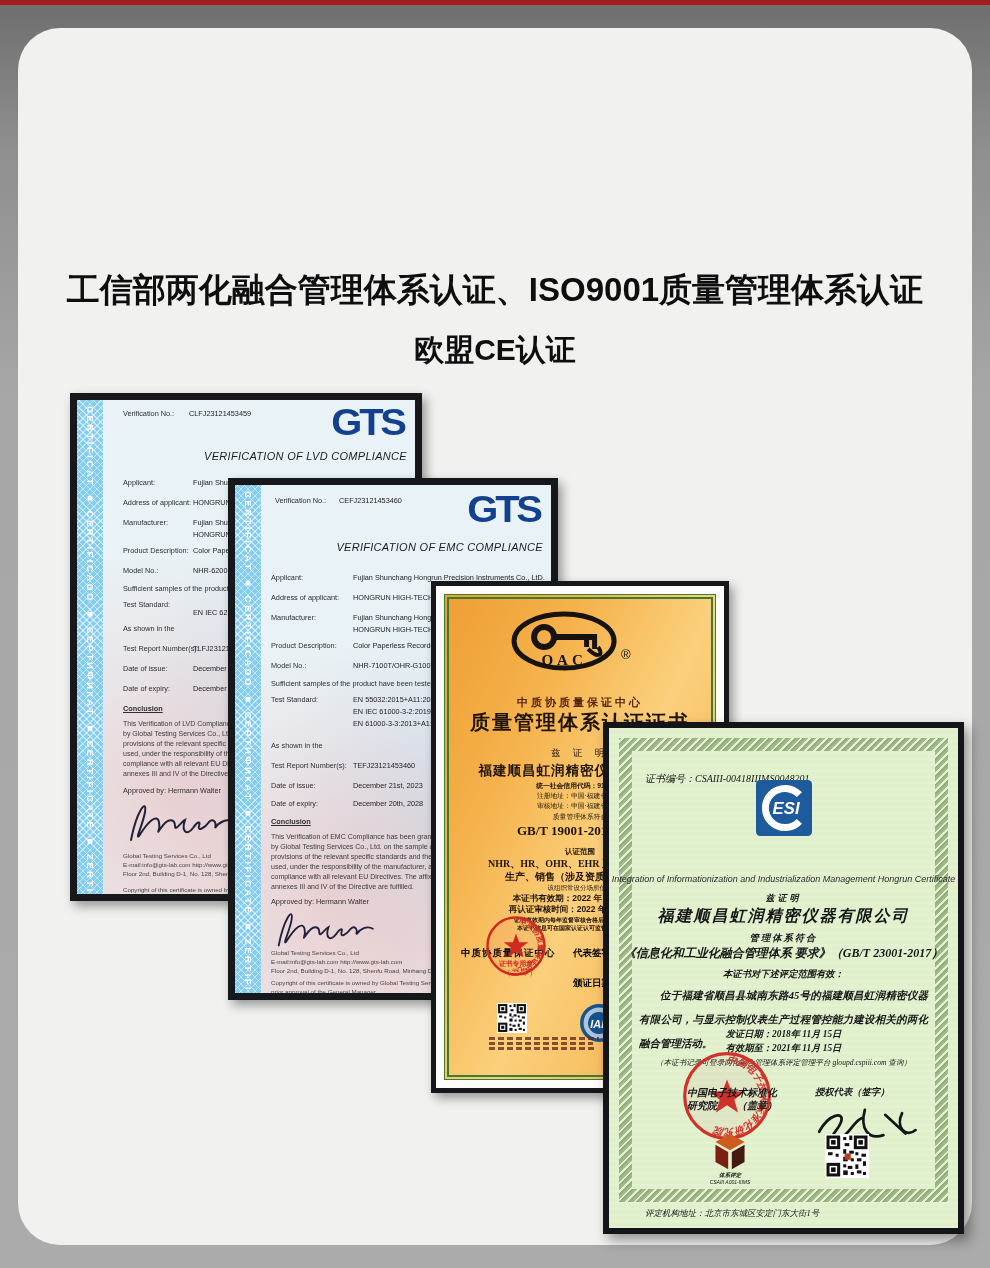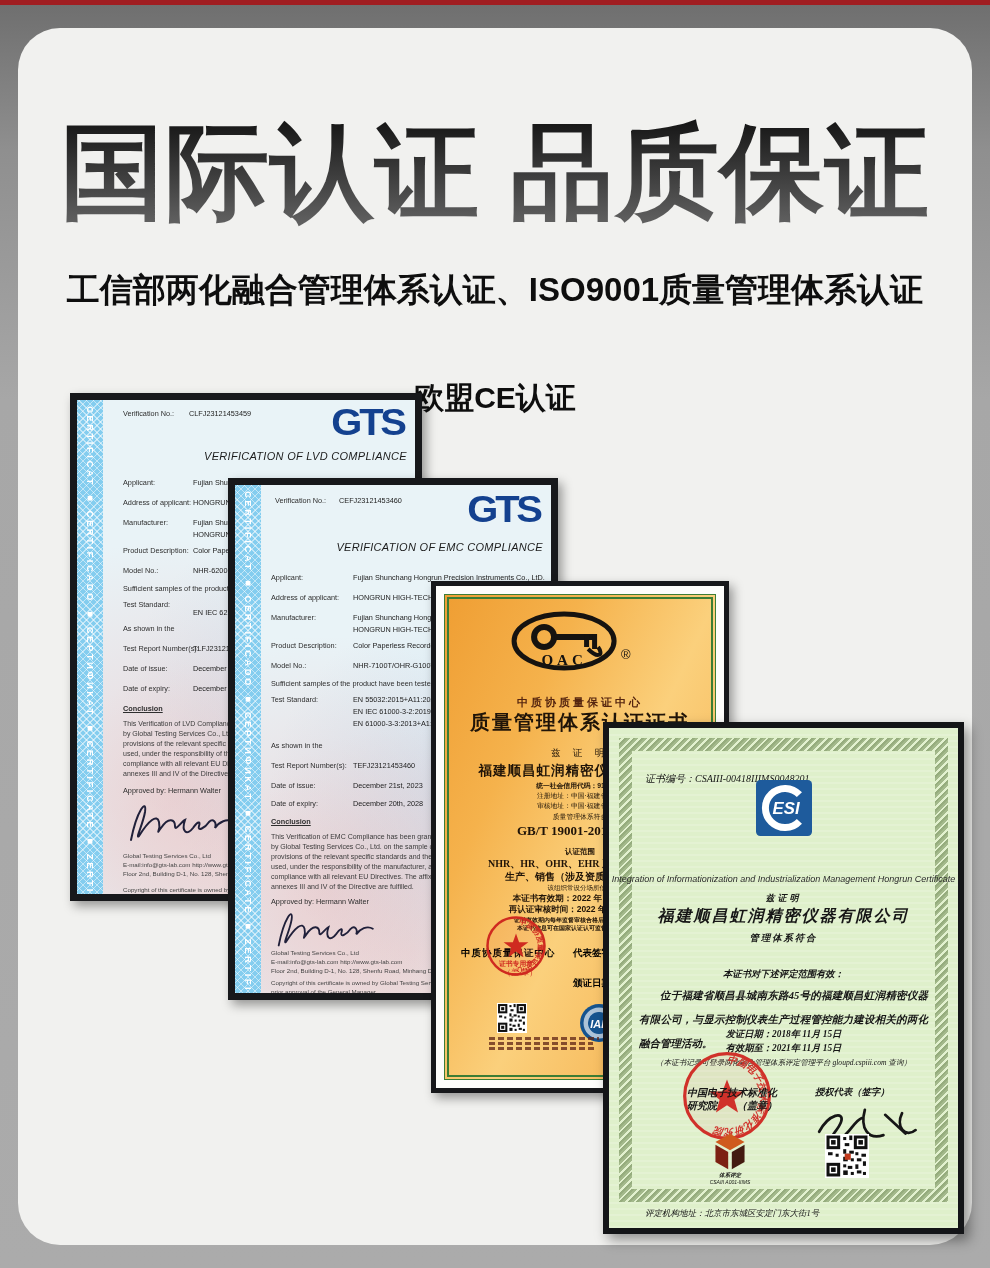--- a/index.html
+++ b/index.html
@@ -6,21 +6,21 @@
   body{width:990px;height:1268px;position:relative;overflow:hidden;
        font-family:"Liberation Sans",sans-serif;
        background:linear-gradient(180deg,#6e6e6e 0px,#8f8f8f 150px,#a7a7a7 400px,#ababab 100%);}
   .topbar{position:absolute;top:0;left:0;width:990px;height:5px;background:#a01d21;z-index:9;}
   .card{position:absolute;left:18px;top:28px;width:954px;height:1217px;background:#f1f1ef;border-radius:42px;}
   .title{position:absolute;left:0;top:76px;width:100%;margin:0;text-align:center;
          font-size:104px;font-weight:900;letter-spacing:1px;
          background:linear-gradient(180deg,#141414 10%,#6a6a6a 95%);
          -webkit-background-clip:text;background-clip:text;color:transparent;}
   .sub1{position:absolute;left:0;top:240px;width:100%;text-align:center;font-size:33px;font-weight:700;color:#0e0e0e;}
-  .sub2{position:absolute;left:0;top:302px;width:100%;text-align:center;font-size:30px;font-weight:700;color:#0e0e0e;margin-top:48px;}
+  .sub2{position:absolute;left:0;top:302px;width:100%;text-align:center;font-size:30px;font-weight:700;color:#0e0e0e;}
 
   
   .gts{position:absolute;border:7px solid #17181b;background:#e9f3f7;box-shadow:4px 5px 10px rgba(0,0,0,.38);box-sizing:border-box;}
   .c1{left:52px;top:365px;width:352px;height:508px;z-index:1;}
   .c2{left:210px;top:450px;width:330px;height:522px;z-index:2;}
   .gts .paper{position:absolute;inset:0;overflow:hidden;
       background:radial-gradient(circle at 28% 80%,rgba(234,170,170,.38),transparent 55%),
                  radial-gradient(circle at 72% 62%,rgba(160,195,225,.33),transparent 50%),
                  radial-gradient(circle at 55% 92%,rgba(238,190,185,.34),transparent 45%),#e9f3f7;}
   .vside{position:absolute;left:0;top:0;bottom:0;width:26px;
@@ -105,21 +105,20 @@
           <rect x="4" y="22" width="3" height="3"></rect>
         </g>
     </g>
     <path id="ringpath" d="M 50 14 A 36 36 0 1 1 49.9 14" fill="none"></path>
   </defs>
 </svg>
 
 <div class="topbar"></div>
 
 <div class="card">
-  <h1 class="title">国际认证 品质保证</h1>
   <div class="sub1">工信部两化融合管理体系认证、ISO9001质量管理体系认证</div>
   <div class="sub2">欧盟CE认证</div>
 
   <section class="gts c1">
     <div class="paper">
       <div class="vside">
           <span>CERTIFICAT ■ CERTIFICADO ■ СЕРТИФИКАТ ■ CERTIFICATE ■ ZERTIFIKAT</span>
         </div>
       <span class="lbl" style="left:46px;top:9px">Verification No.:</span>
       <span class="val" style="left:112px;top:9px">CLFJ23121453459</span>
@@ -280,20 +279,21 @@
     <div class="c4row kaiti" style="left:36px;top:44px;font-size:10px">证书编号：CSAIII-00418IIIMS0048201</div>
     <svg class="logo-svg" style="left:50%;top:52px;transform:translateX(-50%)" width="56" height="56" viewBox="0 0 80 80">
       <rect x="0" y="0" width="80" height="80" rx="6" fill="#1e5b9c"></rect>
       <path d="M 62 21 A 28 28 0 1 0 62 59" fill="none" stroke="#fff" stroke-width="10"></path>
       <text x="43" y="49" text-anchor="middle" font-size="24" font-weight="bold" fill="#fff" font-family="Liberation Sans,sans-serif">ESI</text>
     </svg>
     <div class="ct" style="top:146px;font-size:9px;color:#2b2b2b">Integration of Informationization and Industrialization Management Hongrun Certificate</div>
     <div class="ct kaiti" style="top:164px;font-size:9px;font-weight:700;letter-spacing:3px">兹证明</div>
     <div class="ct kaiti" style="top:178px;font-size:16px;font-weight:700;letter-spacing:2px">福建顺昌虹润精密仪器有限公司</div>
     <div class="ct kaiti" style="top:204px;font-size:9.3px;font-weight:700;letter-spacing:2px">管理体系符合</div>
+    <div class="ct kaiti" style="top:217px;font-size:12px;font-weight:700">《信息化和工业化融合管理体系 要求》（GB/T 23001-2017）</div>
     <div class="ct kaiti" style="top:240px;font-size:9.3px;font-weight:700">本证书对下述评定范围有效：</div>
     <div class="c4row kaiti" style="left:30px;right:30px;top:256px;font-size:10.5px;font-weight:700;line-height:24px;text-indent:2em;white-space:normal;text-align:justify">位于福建省顺昌县城南东路45号的福建顺昌虹润精密仪器有限公司，与显示控制仪表生产过程管控能力建设相关的两化融合管理活动。</div>
     <div class="ct kaiti" style="top:300px;font-size:9.3px;font-weight:700">发证日期：2018年 11月 15日</div>
     <div class="ct kaiti" style="top:314px;font-size:9.3px;font-weight:700">有效期至：2021年 11月 15日</div>
     <div class="ct kaiti" style="top:330px;font-size:7.6px">（本证书记录可登录两化融合管理体系评定管理平台 gloupd.cspiii.com 查询）</div>
 
     <svg class="seal-svg" style="left:72px;top:322px" width="92" height="92" viewBox="0 0 100 100">
       <circle cx="50" cy="50" r="46" fill="rgba(220,40,30,.05)" stroke="#d0312a" stroke-width="3.5"></circle>
       <text font-size="10.5" fill="#d0312a" font-weight="bold"><textPath href="#ringpath" startOffset="0%">中国电子技术标准化研究院</textPath></text>
       <polygon points="50,32 55,45 69,45 58,54 62,68 50,60 38,68 42,54 31,45 45,45" fill="#d0312a"></polygon>

